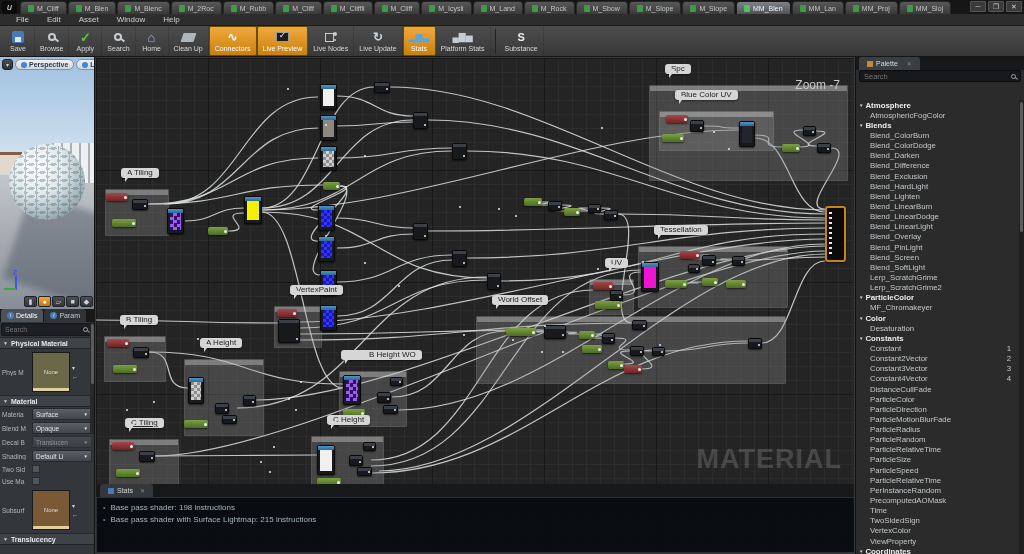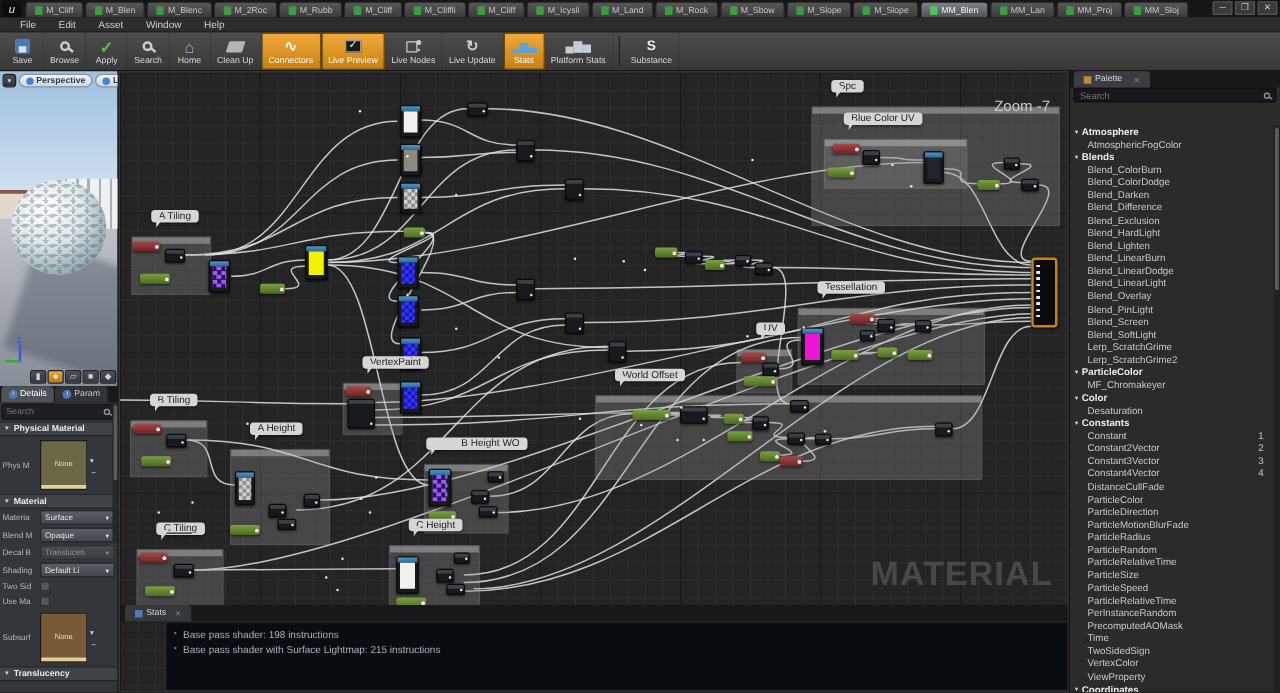--- a/index.html
+++ b/index.html
@@ -131,21 +131,21 @@
     background:repeating-linear-gradient(#e8e8e8 0 2px, transparent 2px 5px); }
   #zoom-label { position:absolute; right:14px; top:20px; color:#c9c9c9; font-size:12px; z-index:4; }
   #watermark { position:absolute; right:12px; bottom:78px; color:rgba(255,255,255,0.16); font-size:27px; font-weight:bold; letter-spacing:1px; z-index:1; }
 
   
   #stats-panel { position:absolute; left:0px; bottom:0px; width:760px; height:69px; z-index:5; }
   #stats-tabs { height:13px; background:#17181a; display:flex; padding-left:4px; }
   .stats-tab { display:flex; align-items:center; gap:3px; background:#34383d; border-radius:3px 3px 0 0; color:#d6d8da; font-size:7px; padding:0 8px; }
   .stats-tab .sq { width:6px; height:6px; background:#4a7ab5; }
   .stats-tab .x { color:#888; font-size:6px; margin-left:4px; }
-  #stats-body { height:56px; background:rgba(8,12,16,0.93); border:1px solid #2a2e33; padding:3px 6px;margin-left:36px; }
+  #stats-body { height:56px; background:rgba(8,12,16,0.93); border:1px solid #2a2e33; padding:3px 6px; }
   .stat-line { display:flex; align-items:center; gap:5px; color:#a8b4bc; font-size:8px; height:12px; }
   .stat-line .b { color:#6a7a84; font-size:7px; }
 
   
   #overlay-title { position:absolute; left:282px; bottom:3px; width:478px; text-align:center; z-index:6;
     font-family:"Liberation Serif", serif; font-size:41px; color:#fff; white-space:nowrap; text-shadow:0 1px 3px rgba(0,0,0,.8); }
 
   
   #palette { position:absolute; left:855px; top:57px; width:169px; height:497px; background:#2b2b2b; border-left:1px solid #111; }
   #palette-head { height:13px; background:#17181a; display:flex; padding-left:3px; }

